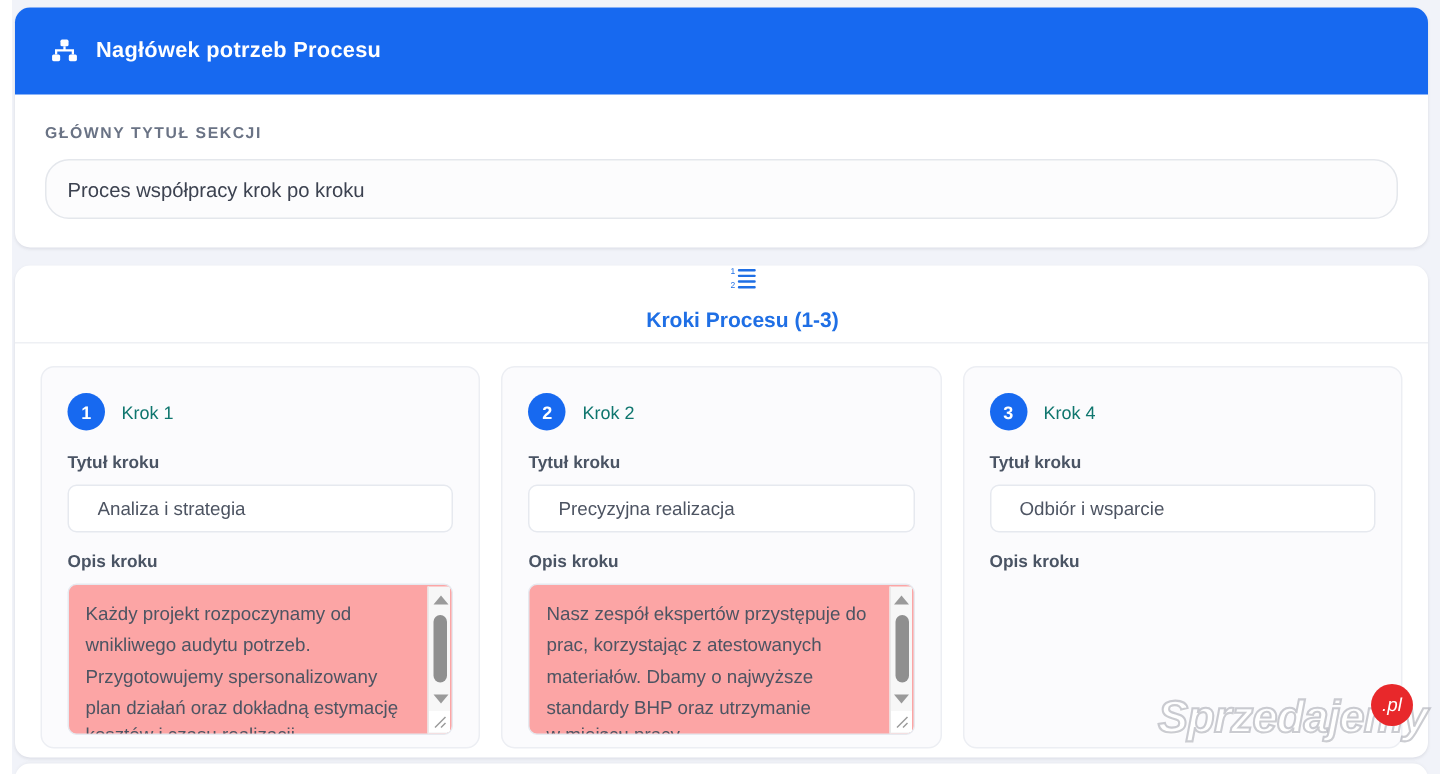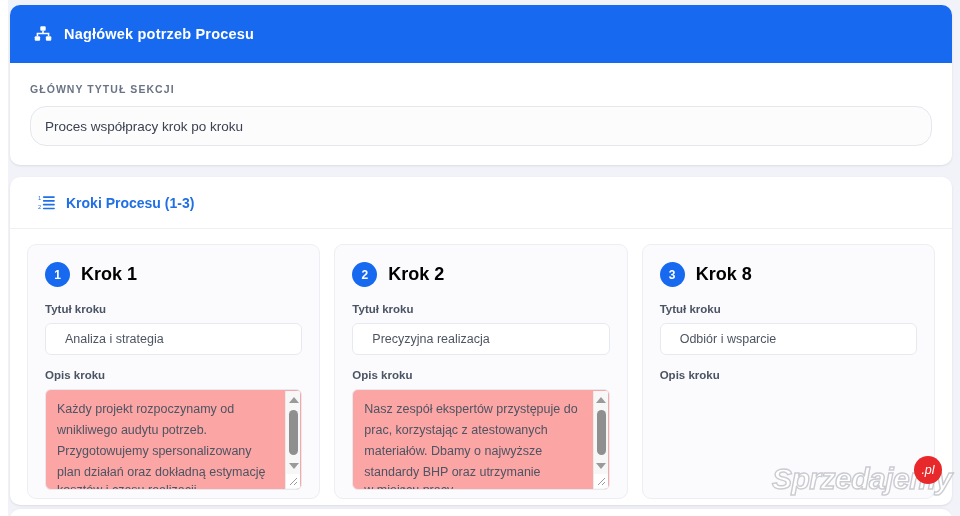--- a/index.html
+++ b/index.html
@@ -117,20 +117,21 @@
     overflow: hidden;
   }
 
   .steps-head {
     height: 52px;
     display: flex;
     align-items: center;
     gap: 11px;
     padding: 0 0 0 28px;
     border-bottom: 1px solid #eef0f4;
+    flex-direction: column;
   }
 
   .steps-head-icon {
     width: 17px;
     height: 17px;
     display: block;
     flex: 0 0 auto;
   }
 
   .steps-head-title {
@@ -171,23 +172,23 @@
     color: #ffffff;
     font-size: 12px;
     font-weight: bold;
     display: flex;
     align-items: center;
     justify-content: center;
     flex: 0 0 auto;
   }
 
   .step-name {
-    font-size: 18px;
-    font-weight: bold;
-    color: #000000;
+    font-size: 12px;
+    font-weight: normal;
+    color: #0f766e;
   }
 
   .field-label {
     font-size: 11.5px;
     font-weight: bold;
     color: #4a5464;
     margin-bottom: 8px;
   }
 
   .step-input {
@@ -437,21 +438,21 @@
             <svg viewBox="0 0 12 12" width="12" height="12" aria-hidden="true">
               <path d="M11 4L4 11M11 8L8 11" stroke="#9b9b9b" stroke-width="1" fill="none"></path>
             </svg>
           </span>
         </div>
       </article>
 
       <article class="step-card">
         <div class="step-card-head">
           <span class="step-badge">3</span>
-          <span class="step-name">Krok 8</span>
+          <span class="step-name">Krok 4</span>
         </div>
 
         <div class="field-label">Tytuł kroku</div>
         <input class="step-input" type="text" value="Odbiór i wsparcie" style="">
 
         <div class="field-label">Opis kroku</div>
 
       </article>
 
     </div>

